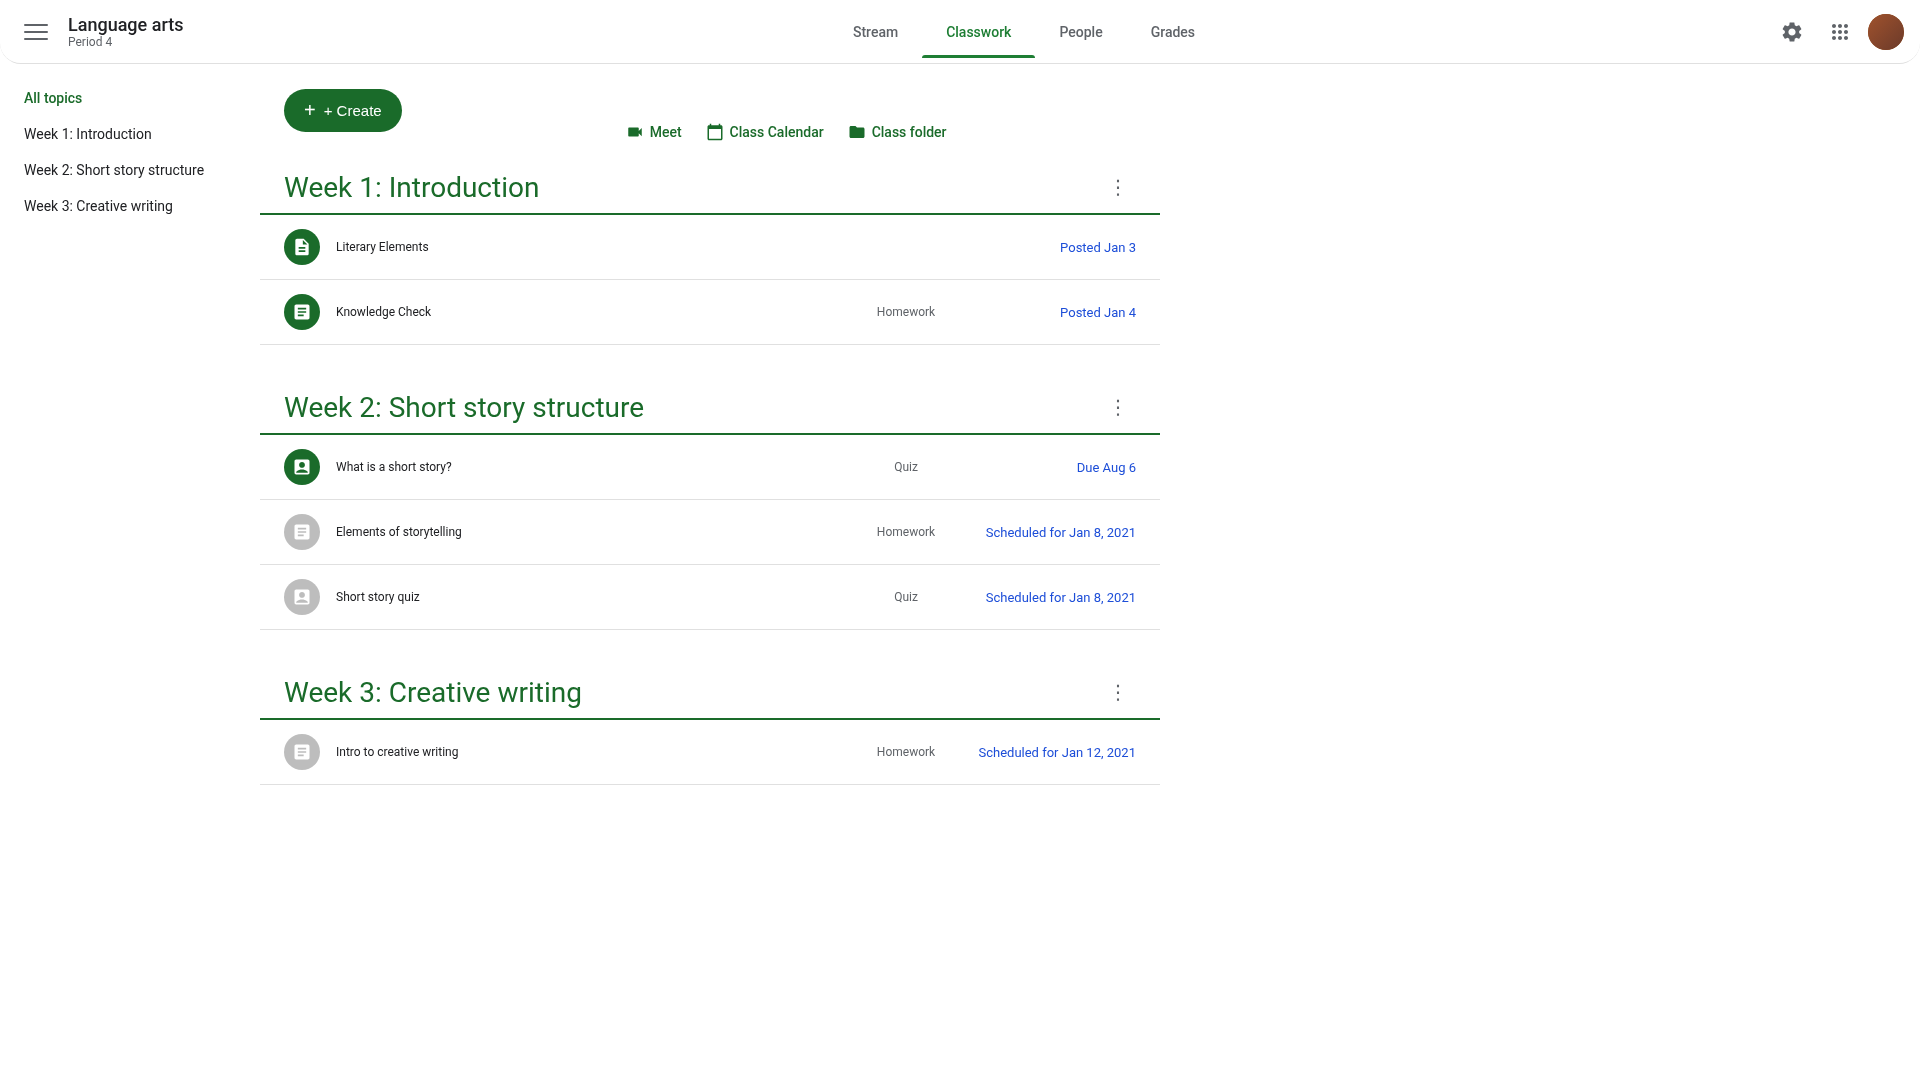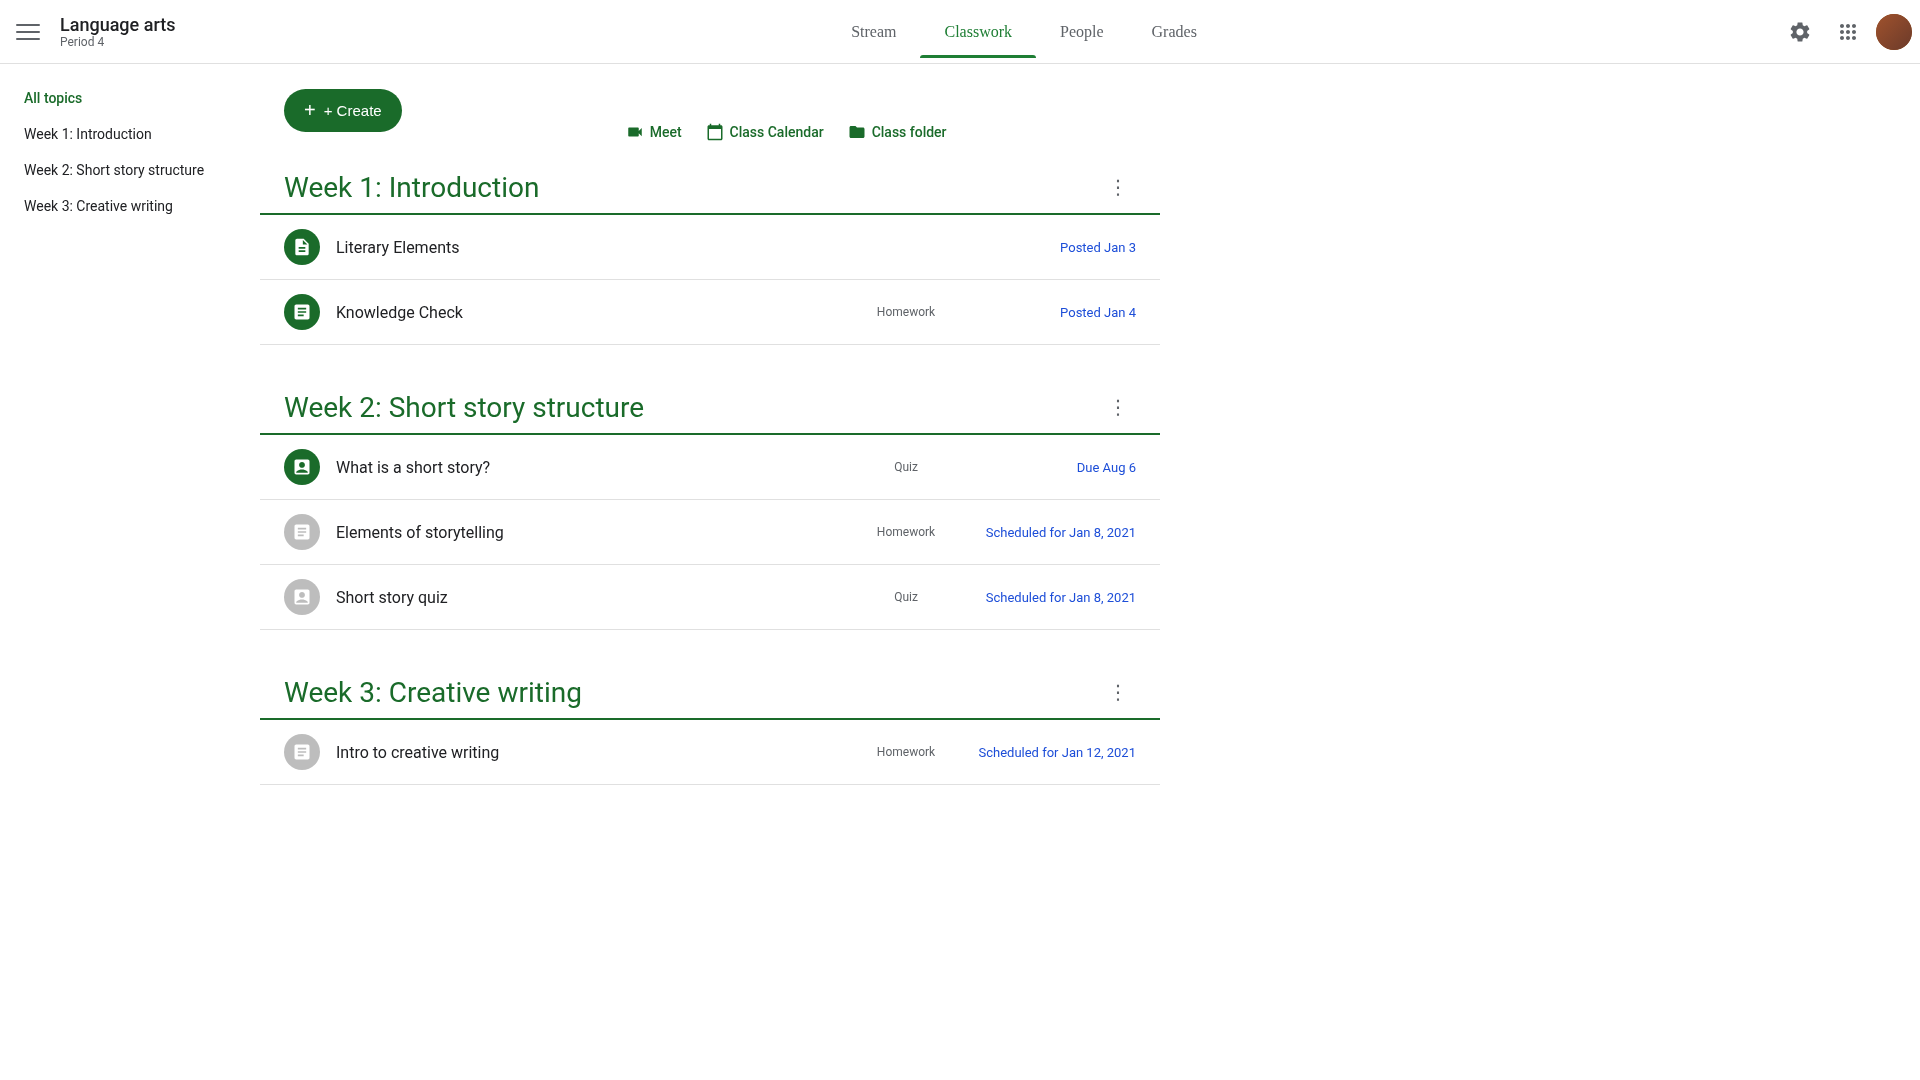--- a/index.html
+++ b/index.html
@@ -3,26 +3,27 @@
   <meta charset="utf-8">
   <style>
     * { box-sizing: border-box; margin: 0; padding: 0; }
     body { font-family: 'Google Sans', Roboto, Arial, sans-serif; background: #fff; color: #202124; font-size: 14px; }
 
     
     .header {
       display: flex;
       align-items: center;
       height: 64px;
-      padding: 0 8px;
+      padding: 0 16px;
       border-bottom: 1px solid #e0e0e0;
       position: fixed;
       top: 0; left: 0; right: 0;
       background: #fff;
       z-index: 100;
+      border-radius: 21px;
     }
     .header-left {
       display: flex;
       align-items: center;
       gap: 12px;
       min-width: 260px;
     }
     .hamburger-icon {
       width: 24px; height: 24px;
       display: flex; flex-direction: column; justify-content: center; gap: 5px;
@@ -38,27 +39,26 @@
       align-items: center;
       flex: 1;
       justify-content: center;
       gap: 0;
     }
     .nav-item {
       padding: 0 24px;
       height: 52px;
       display: flex;
       align-items: center;
-      font-size: 16px;
+      font-size: 14px;
       font-weight: 500;
       color: #5f6368;
       cursor: pointer;
       text-decoration: none;
       position: relative;
-      font-family: Liberation Serif, serif;
     }
     .nav-item.active {
       color: #1e7e34;
     }
     .nav-item.active::after {
       content: '';
       position: absolute;
       bottom: 0; left: 0; right: 0;
       height: 3px;
       background: #1e7e34;
@@ -203,21 +203,21 @@
       margin-right: 16px;
       flex-shrink: 0;
       font-size: 18px;
     }
     .icon-material { background: #1a6b2a; color: #fff; }
     .icon-assignment { background: #1a6b2a; color: #fff; }
     .icon-quiz { background: #1a6b2a; color: #fff; }
     .icon-gray { background: #bdbdbd; color: #fff; }
     .assignment-name {
       flex: 1;
-      font-size: 16px;
+      font-size: 12px;
       color: #202124;
     }
     .assignment-type {
       color: #5f6368;
       font-size: 12px;
       min-width: 100px;
       text-align: center;
     }
     .assignment-date {
       color: #1d4ed8;

